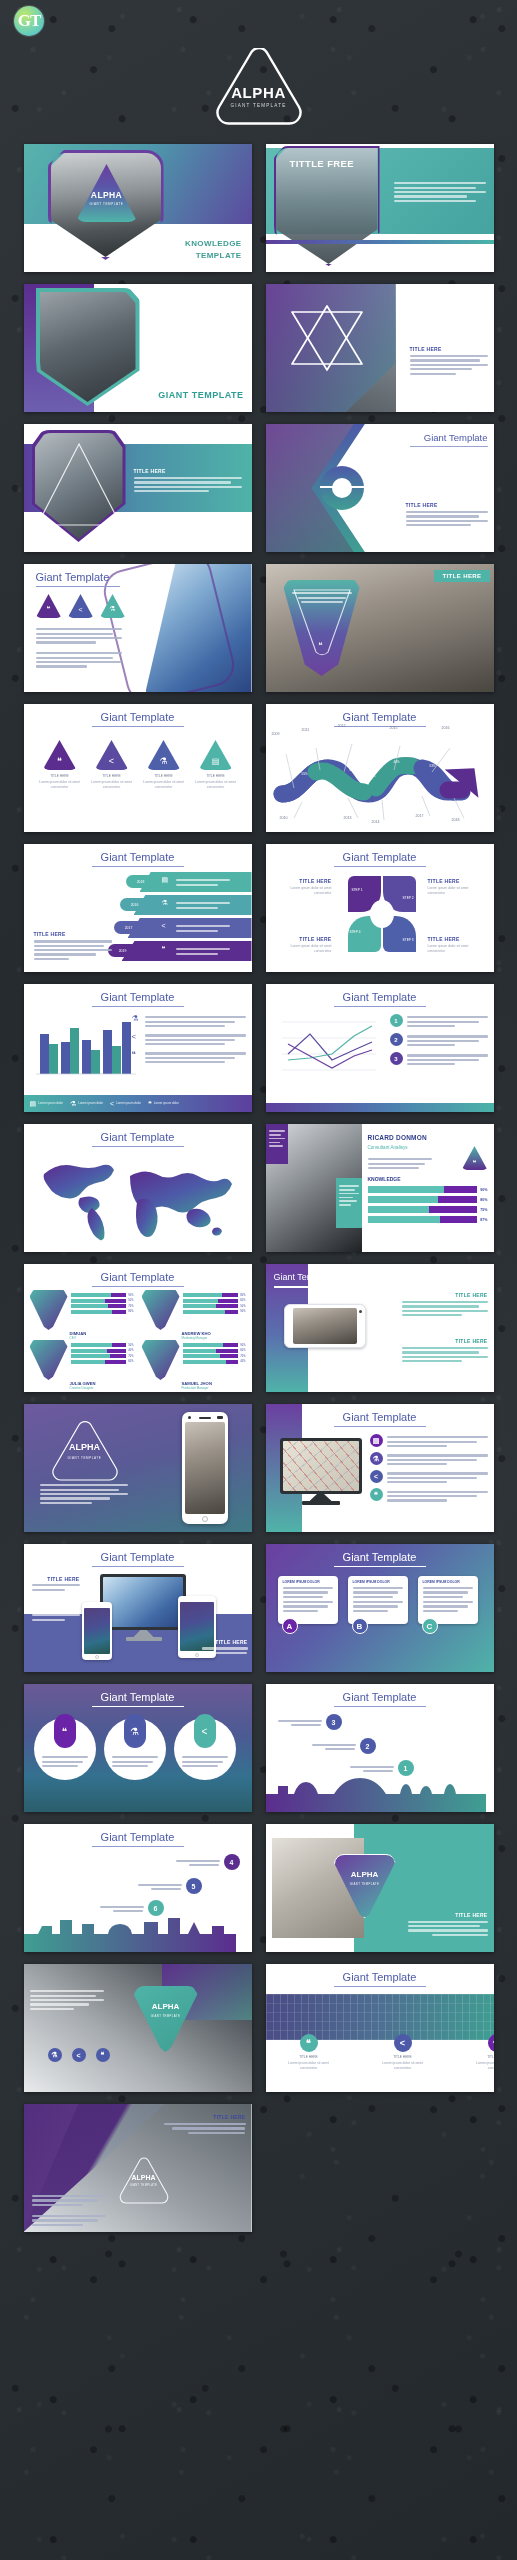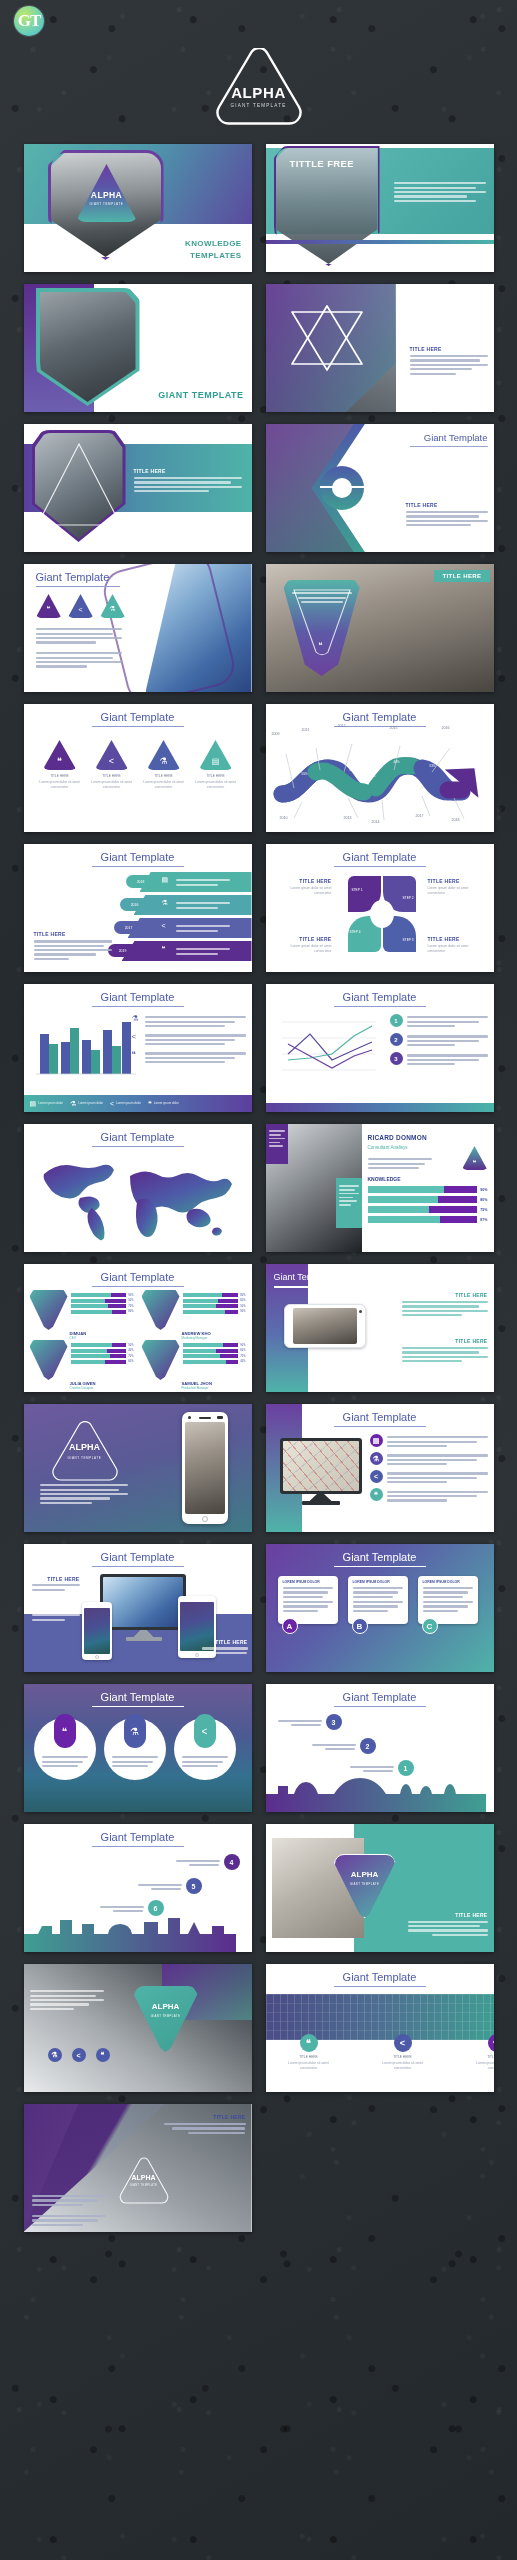--- a/index.html
+++ b/index.html
@@ -153,21 +153,21 @@
   <div class="grid">
 
     <div class="slide">
       <div style="position:absolute;left:0;top:0;width:100%;height:80px;" class="grad-tp"></div>
       <div class="ph-mtn" style="position:absolute;left:26px;top:8px;width:112px;height:105px;border-radius:18px 18px 44px 44px;clip-path:polygon(14% 0,100% 0,100% 64%,50% 100%,0 64%,0 14%);"></div>
       <div style="position:absolute;left:24px;top:6px;width:116px;height:110px;border:3px solid #6b3fa0;border-radius:18px 18px 44px 44px;clip-path:polygon(14% 0,100% 0,100% 64%,50% 100%,0 64%,0 14%);"></div>
       <div style="position:absolute;left:52px;top:20px;width:62px;height:58px;border-radius:9px;clip-path:polygon(50% 0,100% 100%,0 100%);background:linear-gradient(180deg,#6b3fa0 0%,#5a56a8 40%,#4fb3a8 100%);"></div>
       <div style="position:absolute;left:52px;top:46px;width:62px;text-align:center;color:#fff;font-size:8.5px;font-weight:bold;letter-spacing:.4px;">ALPHA</div>
       <div style="position:absolute;left:52px;top:58px;width:62px;text-align:center;color:rgba(255,255,255,.9);font-size:3px;letter-spacing:.6px;">GIANT TEMPLATE</div>
       <div style="position:absolute;right:10px;bottom:24px;text-align:right;color:#3f9e92;font-size:8px;font-weight:bold;letter-spacing:.4px;">KNOWLEDGE</div>
-      <div style="position:absolute;right:10px;bottom:12px;text-align:right;color:#3f9e92;font-size:8px;font-weight:bold;letter-spacing:.4px;">TEMPLATES</div>
+      <div style="position:absolute;right:10px;bottom:12px;text-align:right;color:#3f9e92;font-size:8px;font-weight:bold;letter-spacing:.4px;">TEMPLATE</div>
     </div>
 
     <div class="slide">
       <div class="grad-teal" style="position:absolute;left:0;top:4px;width:100%;height:86px;"></div>
       <div class="ph-mtn2" style="position:absolute;left:10px;top:4px;width:102px;height:116px;border-radius:14px 0 0 40px;clip-path:polygon(10% 0,100% 0,100% 70%,52% 100%,0 70%,0 10%);opacity:.92;"></div>
       <div style="position:absolute;left:8px;top:2px;width:106px;height:120px;border:2.6px solid #5b2d8e;border-radius:14px 0 0 40px;clip-path:polygon(10% 0,100% 0,100% 72%,52% 100%,0 72%,0 10%);"></div>
       <div style="position:absolute;left:24px;top:14px;color:#fff;font-size:9.5px;font-weight:bold;letter-spacing:.4px;">TITTLE FREE</div>
       <div style="position:absolute;right:8px;top:36px;width:92px;">
         <div class="ln light w100"></div>
           <div class="ln light w90"></div>

